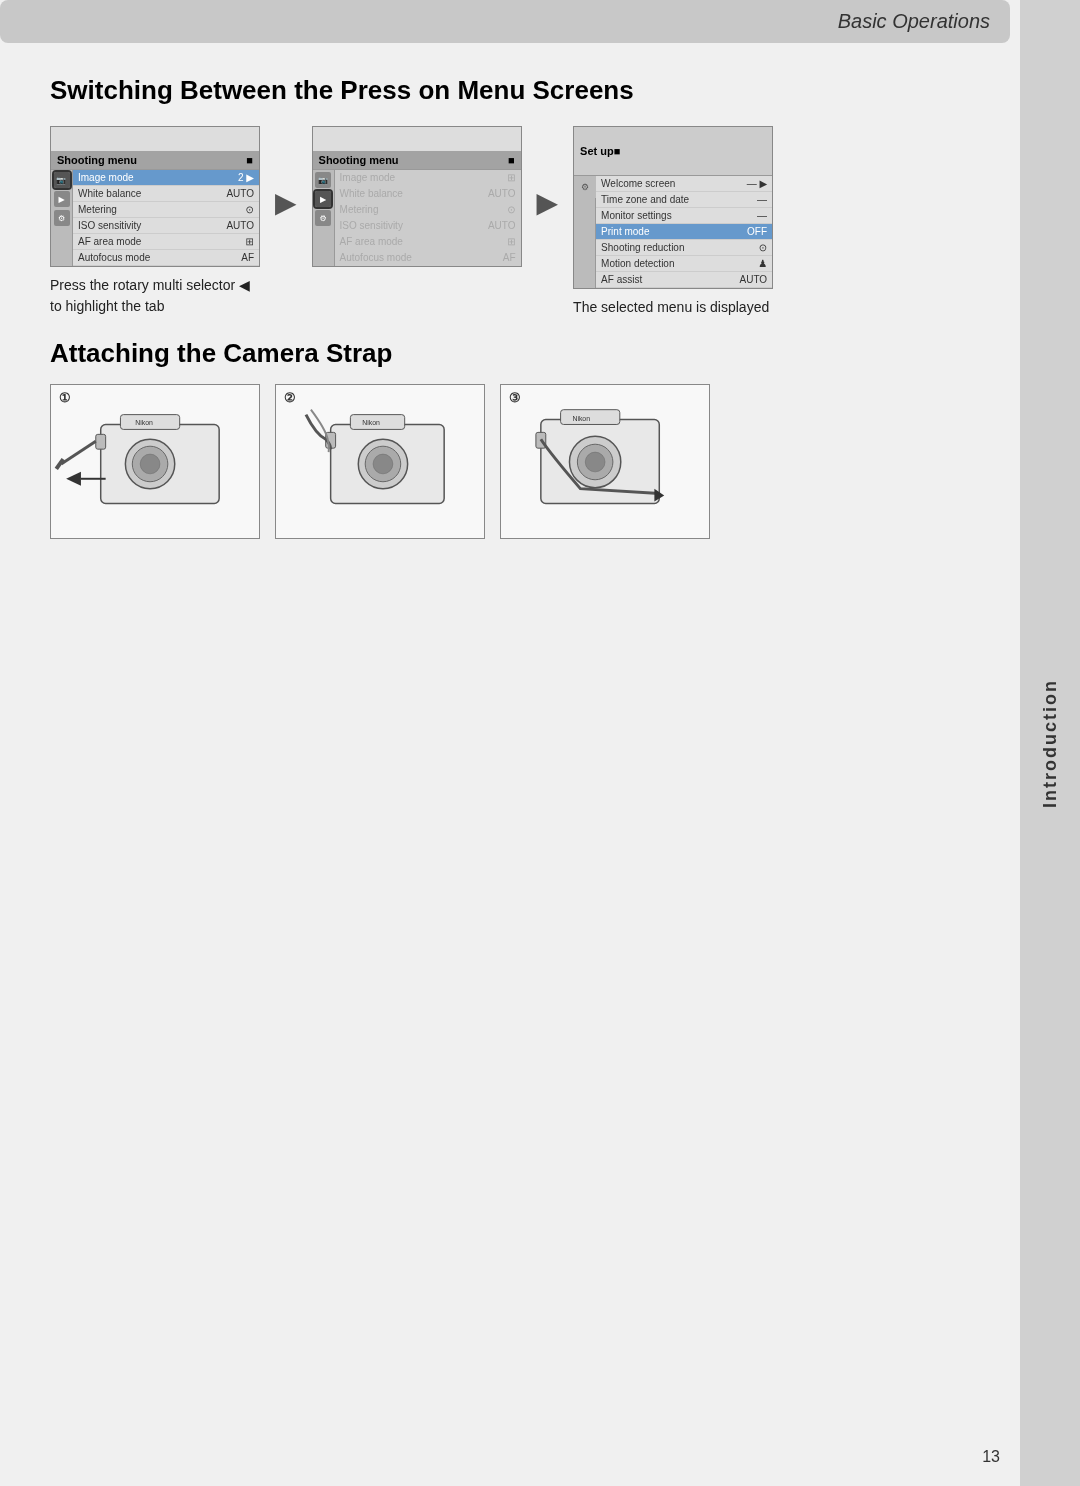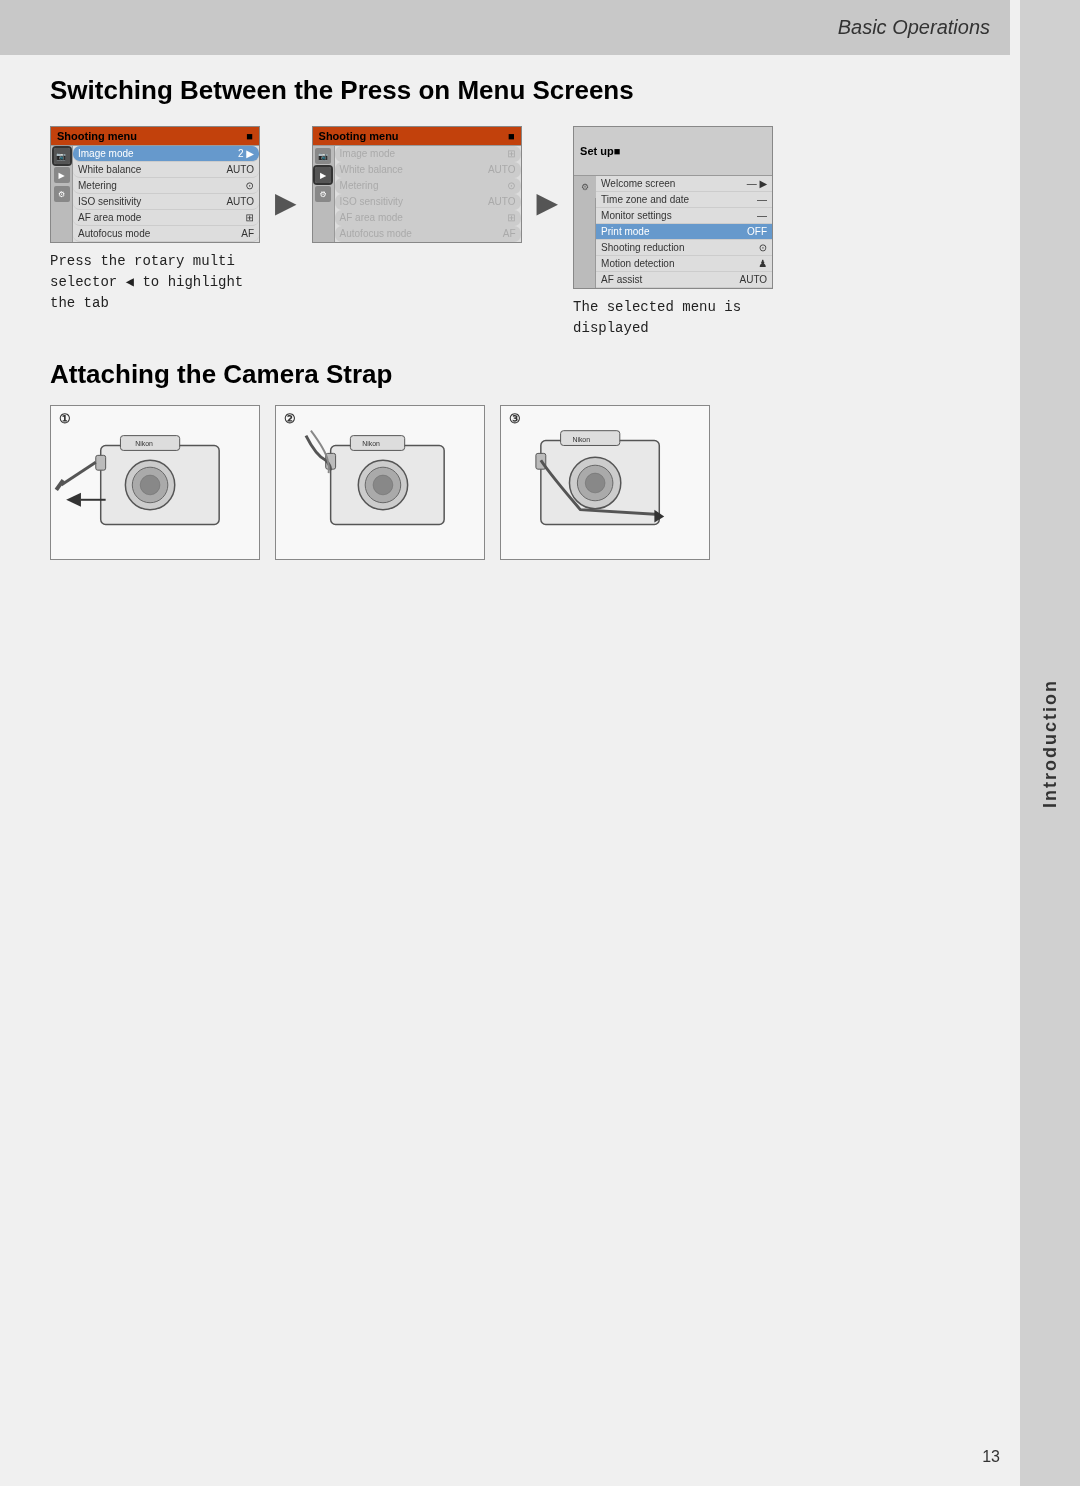--- a/index.html
+++ b/index.html
@@ -34,26 +34,27 @@
       font-size: 18px;
       font-weight: bold;
       color: #333;
       letter-spacing: 2px;
     }
     .header {
       position: absolute;
       top: 0;
       right: 70px;
       left: 0;
-      height: 55px;
+      height: 43px;
       background: #c8c8c8;
       display: flex;
       align-items: center;
       justify-content: flex-end;
       padding-right: 20px;
+      border-radius: 8px;
     }
     .header-title {
       font-size: 20px;
       font-style: italic;
       color: #333;
     }
     .content {
       position: absolute;
       top: 55px;
       left: 30px;
@@ -87,28 +88,29 @@
       padding-top: 60px;
     }
     
     .camera-menu {
       width: 210px;
       border: 1px solid #888;
       background: #ddd;
       font-size: 11px;
     }
     .camera-menu-header {
-      background: #c2410c;
+      background: #a3a3a3;
       padding: 3px 6px;
       font-size: 11px;
       font-weight: bold;
       display: flex;
       align-items: center;
       justify-content: space-between;
       border-bottom: 1px solid #999;
+      margin-top: 24px;
     }
     .camera-menu-tabs {
       display: flex;
       flex-direction: row;
     }
     .camera-menu-sidebar {
       width: 22px;
       background: #bbb;
       display: flex;
       flex-direction: column;
@@ -136,21 +138,20 @@
       flex: 1;
     }
     .menu-item {
       padding: 2px 5px;
       border-bottom: 1px solid #ccc;
       display: flex;
       justify-content: space-between;
       background: #ddd;
       font-size: 10px;
       color: #333;
-      border-radius: 7px;
     }
     .menu-item.highlighted {
       background: #6699cc;
       color: white;
     }
     .menu-item.dimmed {
       color: #aaa;
       background: #ccc;
     }
 
@@ -194,21 +195,20 @@
       background: #6699cc;
       color: white;
     }
 
     .caption-text {
       font-size: 14px;
       color: #222;
       margin-top: 8px;
       line-height: 1.5;
       max-width: 200px;
-      font-family: Liberation Mono, monospace;
     }
 
     .section-title-2 {
       font-size: 26px;
       font-weight: bold;
       color: #000;
       margin-bottom: 15px;
     }
 
     .camera-photos-row {

